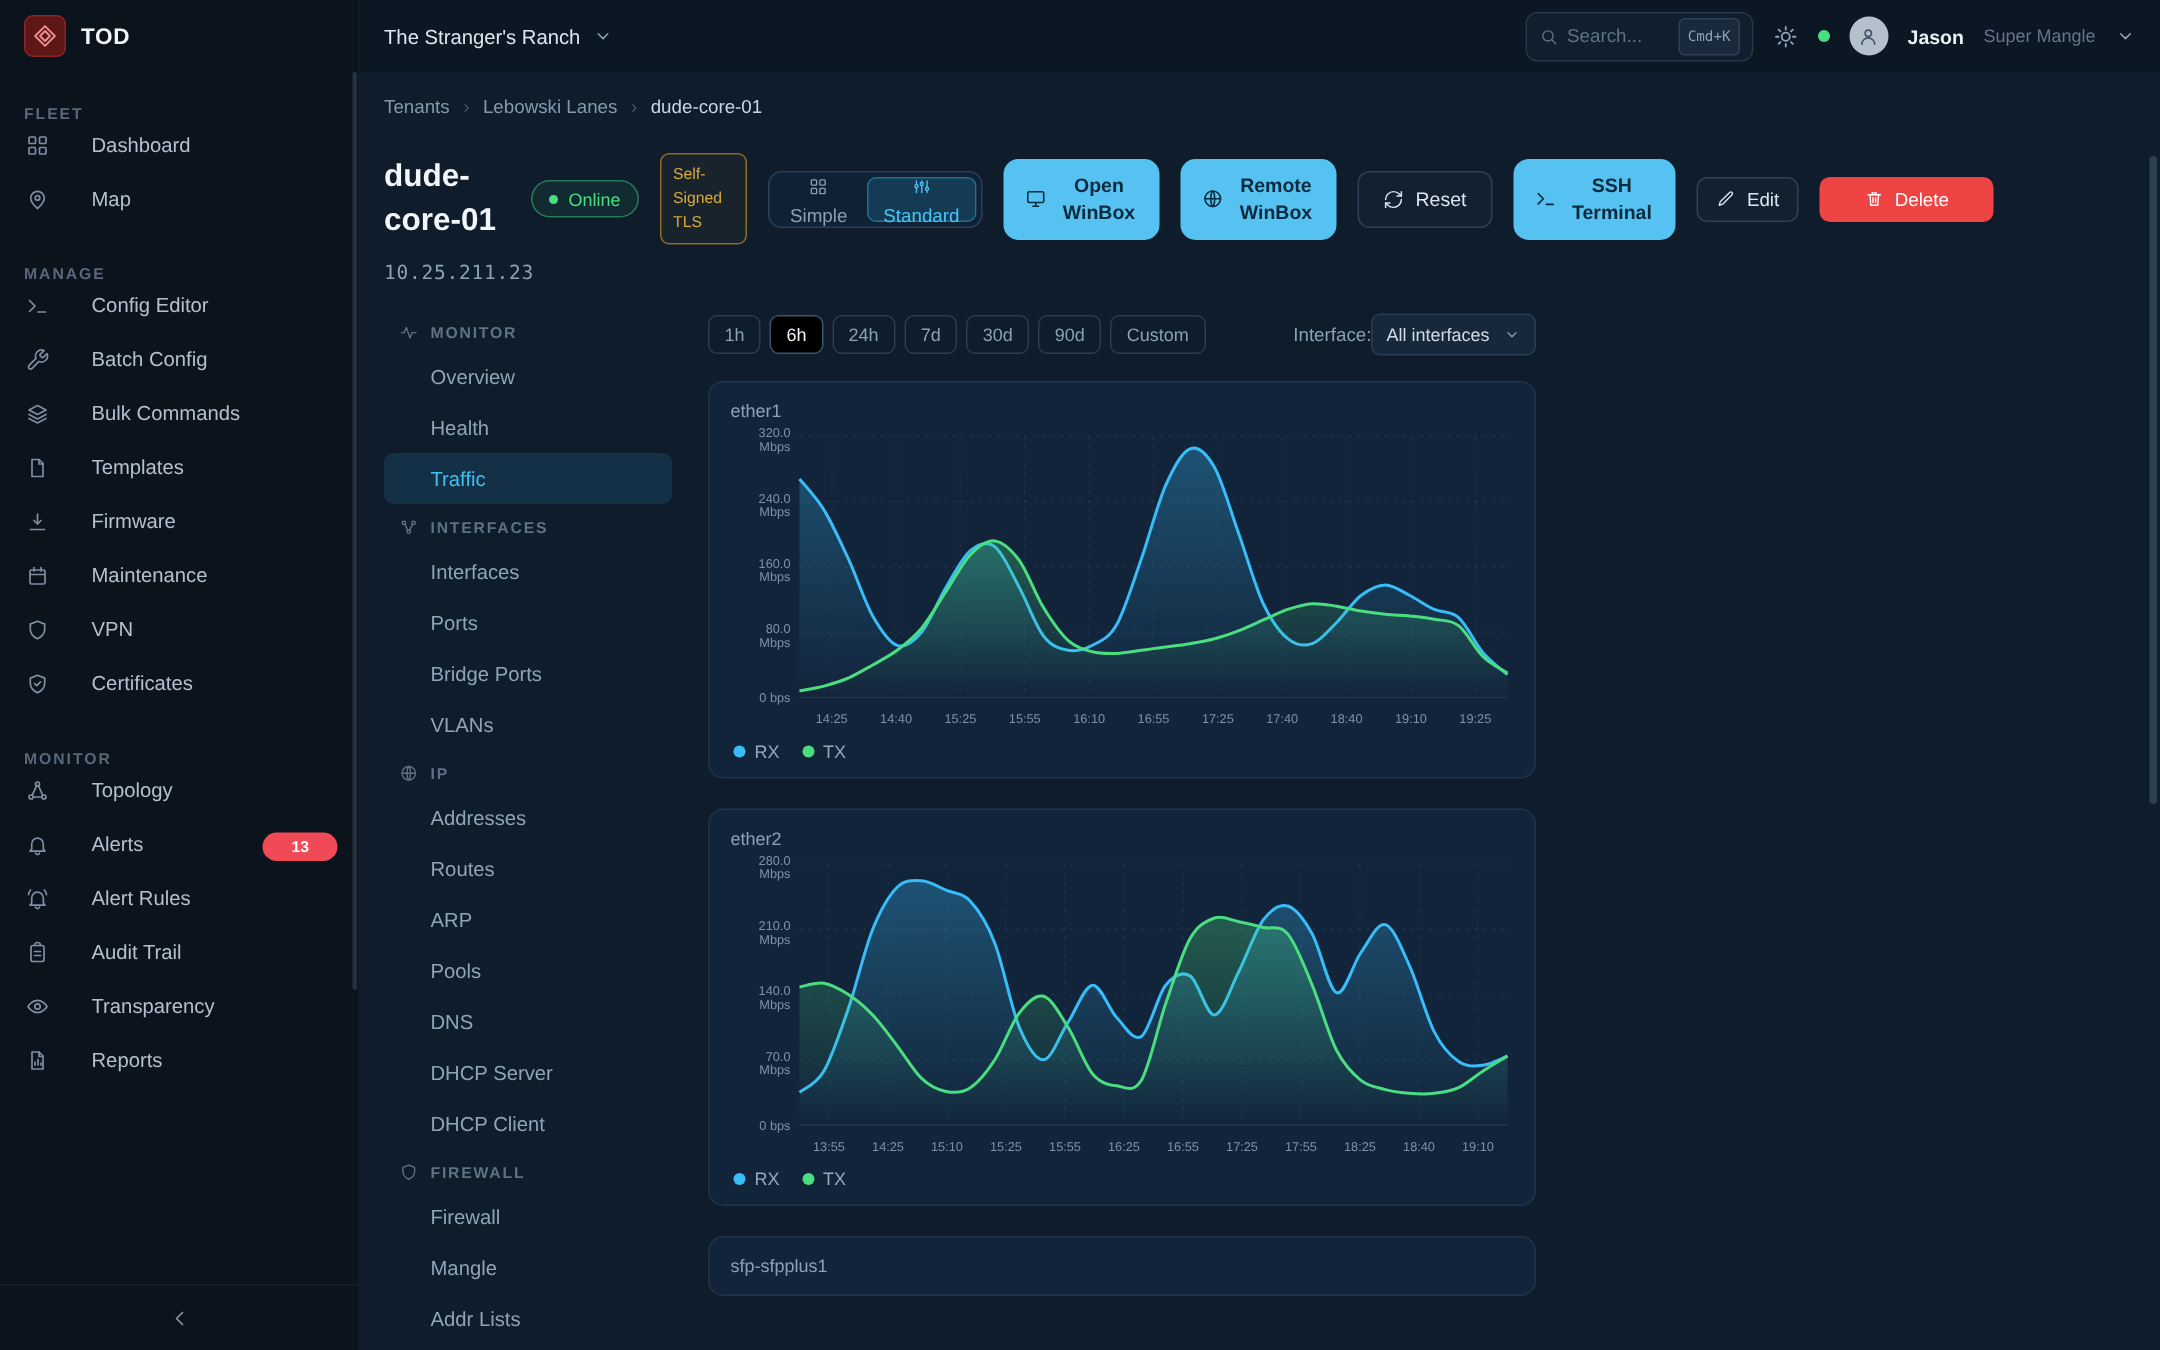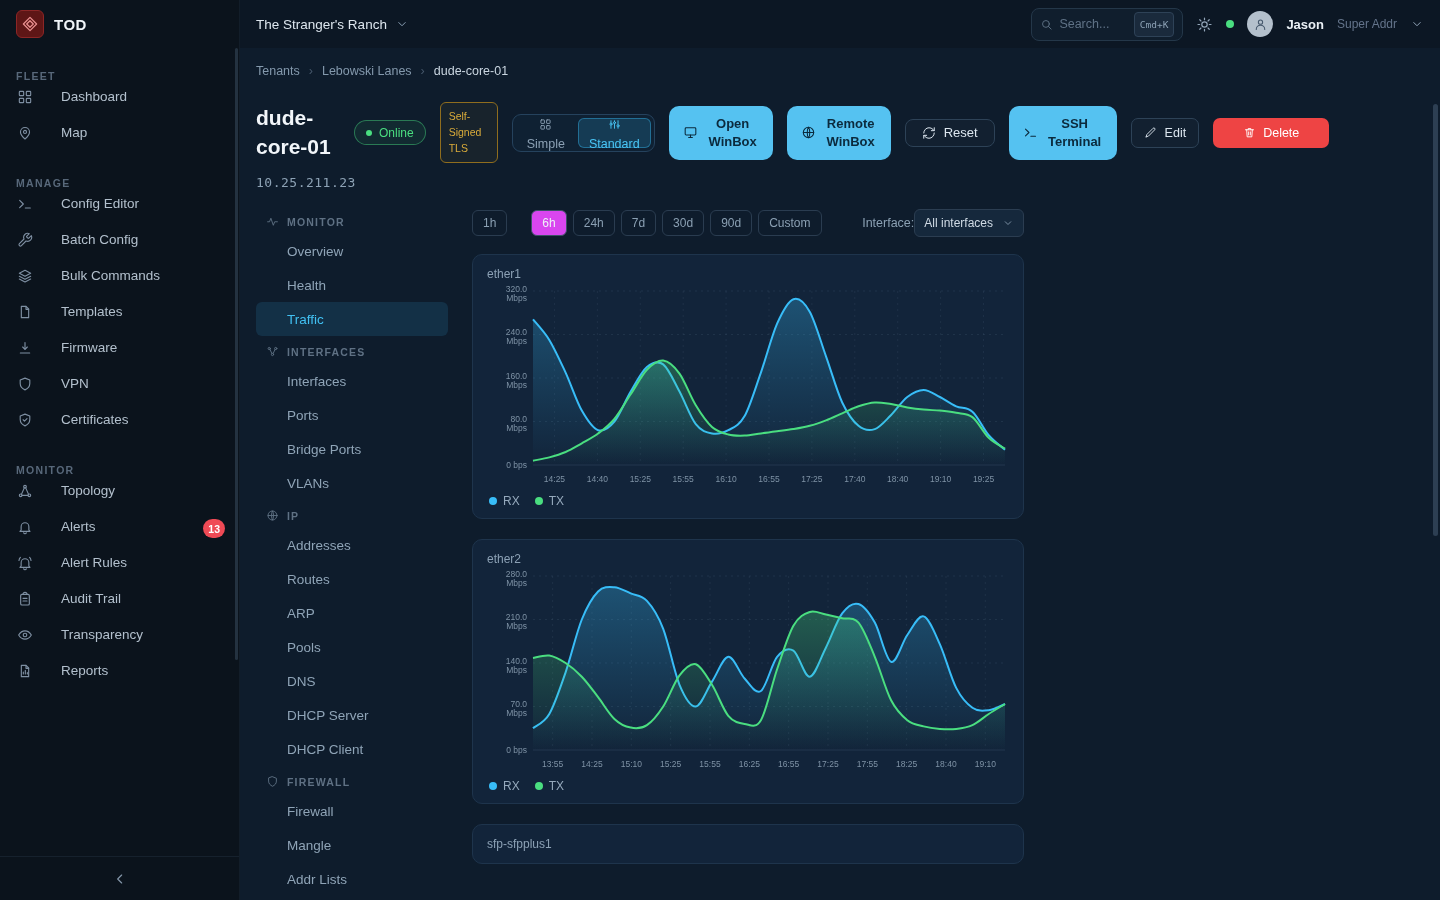--- a/index.html
+++ b/index.html
@@ -11,21 +11,21 @@
 
   
   .sidebar { width:240px; height:900px; background:#0b131c; flex:none; display:flex; flex-direction:column; position:relative; border-right:1px solid #121d29; }
   .logo-row { height:48px; display:flex; align-items:center; gap:10px; padding:0 16px; flex:none; }
   .logo-mark { width:28px; height:28px; border-radius:6px; background:#5e1616; border:1px solid #8c2626; color:#e98f8f; display:flex; align-items:center; justify-content:center; }
   .brand-name { font-size:15px; font-weight:700; letter-spacing:.5px; color:#f1f5f9; }
   .nav { flex:1; overflow:hidden; padding-top:6px; }
   .nav-section-label { font-size:10.5px; font-weight:700; letter-spacing:1.3px; color:#58687a; padding:16px 16px 7px; }
   .nav-item { height:36px; display:flex; align-items:flex-start; gap:28px; padding:0 14px 0 16px; color:#b3c0cd; font-size:13.5px; }
   .nav-item .ic { color:#7e8fa2; display:flex; width:17px; justify-content:center; }
-  .count-badge { margin-left:auto; background:#ef4a55; color:#fff; font-size:10.5px; font-weight:700; min-width:19px; height:19px; border-radius:10px; display:flex; align-items:center; justify-content:center; padding:0 5px; }
+  .count-badge { margin-left:auto; background:#ef4a55; color:#fff; font-size:10.5px; font-weight:700; min-width:19px; height:19px; border-radius:10px; display:flex; align-items:center; justify-content:center; padding:0 19px; }
   .sidebar-foot { height:44px; border-top:1px solid #16212d; display:flex; align-items:center; justify-content:center; color:#8597ab; flex:none; }
   .sb-scroll { position:absolute; right:1px; top:48px; width:3px; height:612px; background:#243240; border-radius:2px; }
 
   
   .main { flex:1; display:flex; flex-direction:column; height:900px; position:relative; }
   .topbar { height:48px; background:#0c1724; display:flex; align-items:center; padding:0 16px; flex:none; }
   .tenant { display:flex; align-items:center; gap:8px; font-size:13.5px; color:#dde6ee; font-weight:500; }
   .tenant .chev { color:#8ba0b4; display:flex; }
   .topbar-right { margin-left:auto; display:flex; align-items:center; gap:13px; }
   .searchbox { width:152px; height:33px; background:#101e2d; border:1px solid #243749; border-radius:8px; display:flex; align-items:center; gap:6px; padding:0 8px; color:#5f7286; }
@@ -48,37 +48,37 @@
   .device-title { width:84px; flex:none; font-size:21px; font-weight:700; line-height:1.35; color:#f2f6fa; overflow-wrap:break-word; }
   .pill-online { display:flex; align-items:center; gap:7px; height:25px; padding:0 11px; border-radius:13px; border:1px solid rgba(74,222,128,.45); background:rgba(74,222,128,.07); color:#4ade80; font-size:12px; flex:none; }
   .dot-green { width:6px; height:6px; border-radius:50%; background:#4ade80; }
   .tls-badge { width:58px; flex:none; border:1px solid #8f6d1e; background:rgba(217,171,58,.05); color:#d9ab3a; border-radius:6px; padding:6px 8px; font-size:10.5px; line-height:1.5; }
   .toggle-group { background:#0f2133; border:1px solid #25425d; border-radius:9px; padding:3px; display:flex; gap:2px; flex:none; }
   .toggle-btn { height:30px; padding:0 11px; display:flex; align-items:center; gap:6px; font-size:12.5px; color:#8ba0b4; border-radius:6px;flex-direction:column; }
   .toggle-btn.active { background:rgba(56,189,248,.17); color:#49c5f5; box-shadow:inset 0 0 0 1px rgba(56,189,248,.4); }
   .btn-primary { height:54px; border-radius:10px; background:#55c2f1; color:#0b2a3d; display:flex; align-items:center; justify-content:center; gap:9px; padding:0 14px; font-size:13px; font-weight:600; flex:none; border:none; font-family:inherit; }
   .btn-primary .two-line { width:52px; text-align:center; line-height:1.35; }
   .btn-primary .two-line.wide { width:56px; }
-  .btn-outline { height:28px; border:1px solid #2d4257; border-radius:8px; background:rgba(255,255,255,.02); color:#dce6ef; display:flex; align-items:center; gap:8px; padding:0 16px; font-size:13px; font-family:inherit; flex:none; }
+  .btn-outline { height:38px; border:1px solid #2d4257; border-radius:8px; background:rgba(255,255,255,.02); color:#dce6ef; display:flex; align-items:center; gap:8px; padding:0 16px; font-size:13px; font-family:inherit; flex:none; }
   .btn-sm { height:30px; padding:0 12px; font-size:12.5px; border-radius:7px; }
   .btn-danger { height:30px; border:none; border-radius:7px; background:#ee4444; color:#fff; display:flex; align-items:center; gap:7px; padding:0 30px; font-size:12.5px; font-family:inherit; flex:none; }
   .device-ip { margin-top:12px; font-family:"DejaVu Sans Mono",monospace; font-size:13px; letter-spacing:.5px; color:#8da2b5; }
 
   .content-body { display:flex; gap:24px; margin-top:16px; }
   .subnav { width:192px; flex:none; }
   .subnav-head { display:flex; align-items:center; gap:8px; color:#5f7184; font-size:10.5px; font-weight:700; letter-spacing:1.2px; padding:9px 10px 6px; }
   .subnav-head .ic { display:flex; color:#5f7184; }
   .subnav-item { height:34px; display:flex; align-items:center; padding:0 10px 0 31px; border-radius:6px; color:#8fa4b7; font-size:13.5px; }
   .subnav-item.active { background:rgba(56,189,248,.13); color:#41c0f2; }
 
   .charts-col { width:552px; flex:none; }
   .controls-row { display:flex; align-items:center; margin:3px 0 17px; }
   .ranges { display:flex; gap:6px; }
   .range-pill { height:26px; padding:0 10px; border:1px solid #2a3c50; background:transparent; border-radius:6px; color:#8ba0b3; font-size:12px; display:flex; align-items:center; font-family:inherit; }
-  .range-pill.active { background:#d946ef; border-color:#3c5266; color:#eef3f7;margin-left:18px; }
+  .range-pill.active { background:#000000; border-color:#3c5266; color:#eef3f7; }
   .iface { margin-left:auto; display:flex; align-items:center; gap:0; font-size:12.5px; color:#8ba0b3; }
   .iface-select { height:28px; background:#15283c; border:1px solid #2b3d51; border-radius:6px; color:#d0dbe5; font-size:12px; display:flex; align-items:center; gap:9px; padding:0 9px; }
   .iface-select .chev { color:#8ba0b4; display:flex; }
 
   .chart-card { background:#12243a; border:1px solid #1e344c; border-radius:10px; padding:12px 14px 10px; margin-bottom:20px; }
   .chart-title { font-size:12px; color:#8ca1b5; }
   .chart-body { margin-top:2px; }
   .legend { display:flex; gap:15px; margin-top:5px; padding-left:2px; }
   .legend-item { display:flex; align-items:center; gap:6px; font-size:12px; color:#95a9bc; }
   .legend-dot { width:8px; height:8px; border-radius:50%; display:inline-block; }
@@ -160,20 +160,31 @@
     </div>
     <div class="nav-item" data-interactable="true">
       <span class="ic" data-interactable="false">
           <svg viewBox="0 0 24 24" width="16" height="16" fill="none" stroke="currentColor" stroke-width="1.7" stroke-linecap="round" stroke-linejoin="round">
             <path d="M12 4v9.5"></path>
             <path d="M8.5 10.5L12 14l3.5-3.5"></path>
             <path d="M5 19.5h14"></path>
           </svg>
         </span>
       <span data-interactable="false">Firmware</span>
+    </div>
+    <div class="nav-item" data-interactable="true">
+      <span class="ic" data-interactable="false">
+          <svg viewBox="0 0 24 24" width="16" height="16" fill="none" stroke="currentColor" stroke-width="1.7" stroke-linecap="round" stroke-linejoin="round">
+            <rect x="4.5" y="6" width="15" height="14" rx="1.5"></rect>
+            <path d="M4.5 10.5h15"></path>
+            <path d="M8.5 3.5V7"></path>
+            <path d="M15.5 3.5V7"></path>
+          </svg>
+        </span>
+      <span data-interactable="false">Maintenance</span>
     </div>
     <div class="nav-item" data-interactable="true">
       <span class="ic" data-interactable="false">
           <svg viewBox="0 0 24 24" width="16" height="16" fill="none" stroke="currentColor" stroke-width="1.7" stroke-linecap="round" stroke-linejoin="round">
             <path d="M12 3.2l7.2 2.9v5.1c0 4.6-3 7.7-7.2 9.6-4.2-1.9-7.2-5-7.2-9.6V6.1z"></path>
           </svg>
         </span>
       <span data-interactable="false">VPN</span>
     </div>
     <div class="nav-item" data-interactable="true">
@@ -287,21 +298,21 @@
           </svg>
         </span>
       <span class="presence-dot" data-interactable="false"></span>
       <span class="avatar" data-interactable="true">
           <svg viewBox="0 0 24 24" width="15" height="15" fill="none" stroke="currentColor" stroke-width="1.7" stroke-linecap="round" stroke-linejoin="round">
             <circle cx="12" cy="8.3" r="3.4"></circle>
             <path d="M5.2 20a6.8 6.8 0 0 1 13.6 0"></path>
           </svg>
         </span>
       <span class="user-name" data-interactable="false">Jason</span>
-      <span class="user-role" data-interactable="false">Super Addr</span>
+      <span class="user-role" data-interactable="false">Super Mangle</span>
       <span class="icon-btn" data-interactable="true">
           <svg viewBox="0 0 24 24" width="14" height="14" fill="none" stroke="currentColor" stroke-width="1.7" stroke-linecap="round" stroke-linejoin="round">
             <path d="M6.5 9.5l5.5 5.5 5.5-5.5"></path>
           </svg>
         </span>
     </div>
   </header>
 
   <main class="content" data-interactable="false">
 

